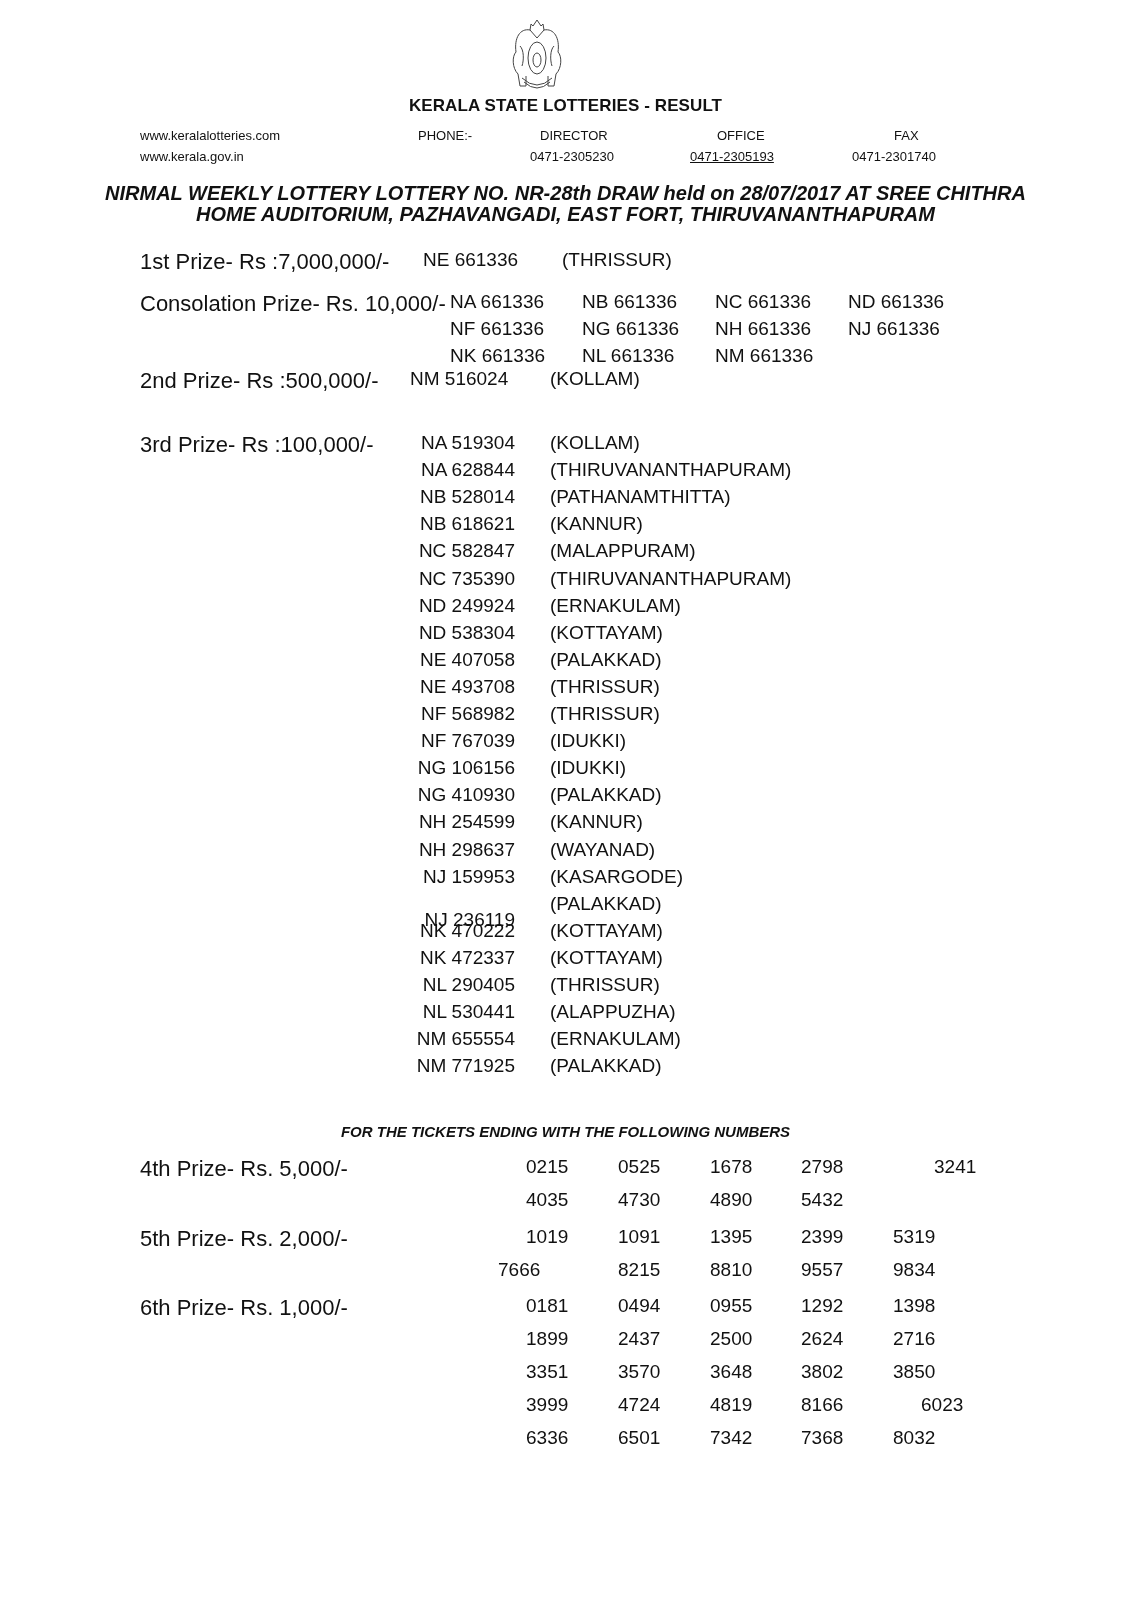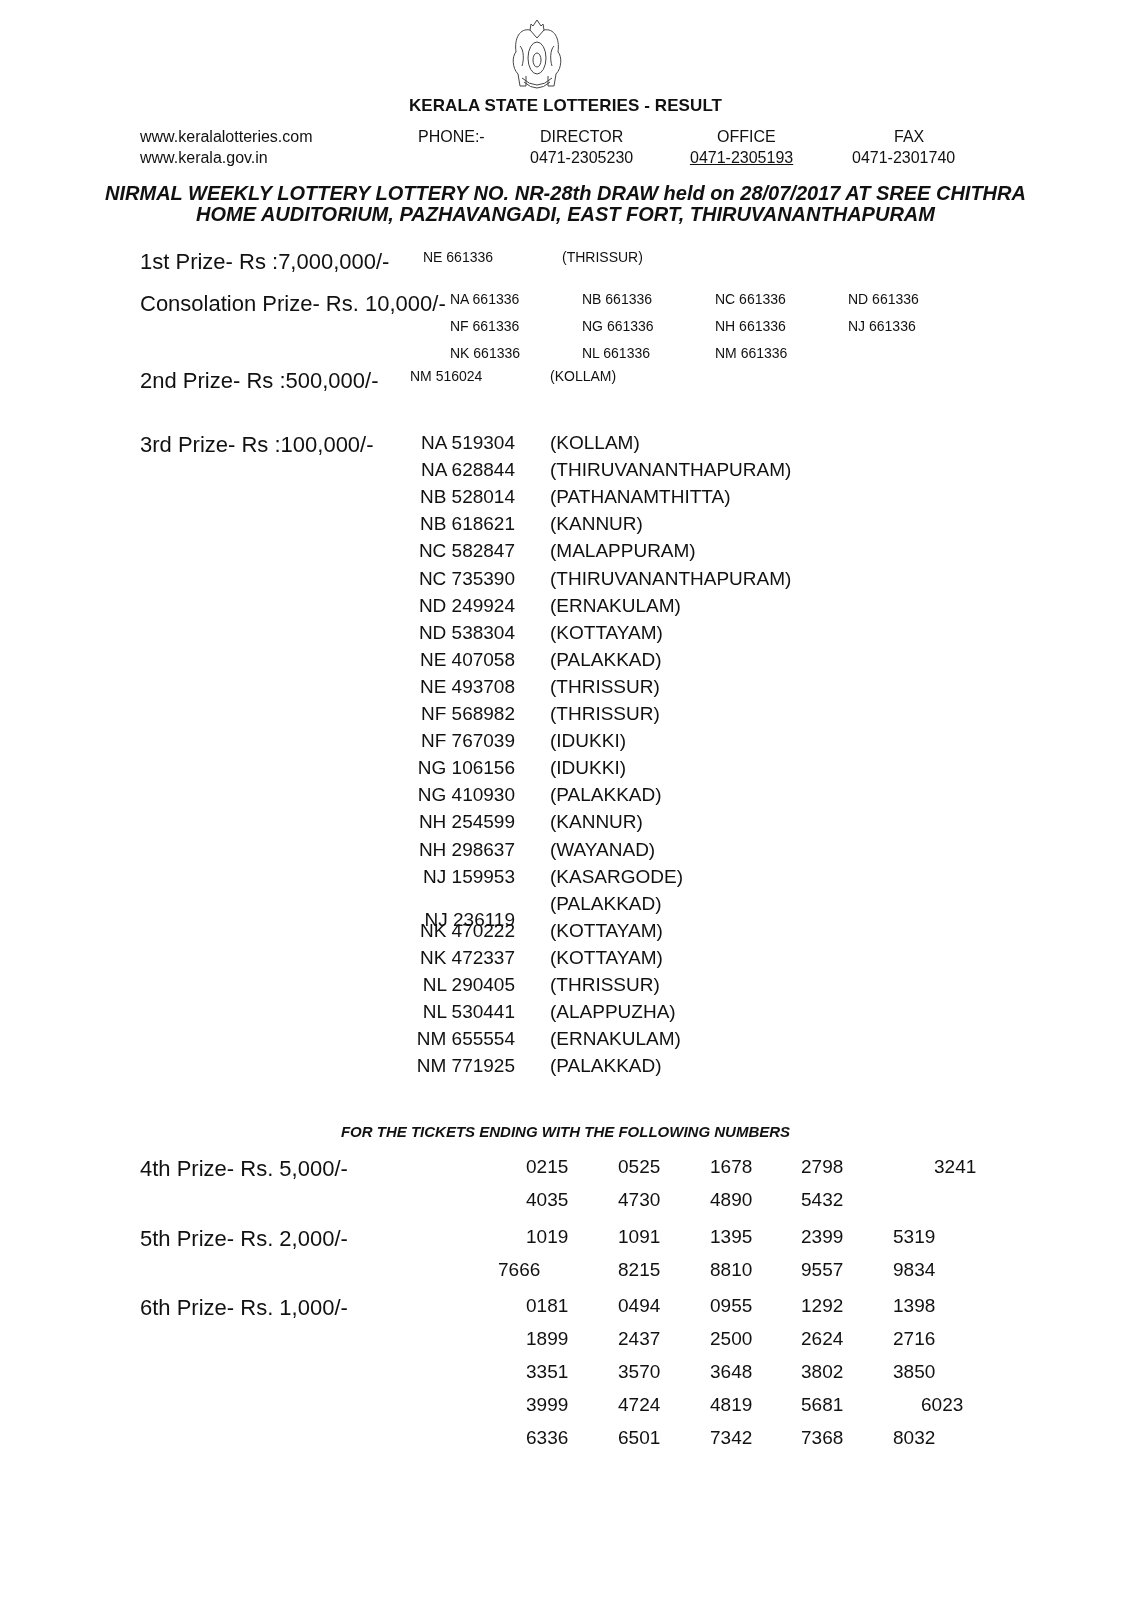--- a/index.html
+++ b/index.html
@@ -3,24 +3,24 @@
 <meta charset="utf-8">
 <style>
   html, body { margin: 0; padding: 0; background: #ffffff; }
   body {
     width: 1131px; height: 1600px; position: relative; overflow: hidden;
     font-family: "Liberation Sans", sans-serif; color: #111111;
   }
   .abs { position: absolute; white-space: nowrap; }
   .emblem { position: absolute; left: 506px; top: 16px; width: 62px; height: 78px; }
   .title { left: 0; width: 1131px; text-align: center; top: 96px; font-weight: bold; font-size: 17px; letter-spacing: 0.1px; }
-  .contact { font-size: 16px; }
+  .contact { font-size: 13px; }
   .draw { left: 0; width: 1131px; text-align: center; font-weight: bold; font-style: italic; font-size: 20px; }
   .prize-label { font-size: 22px; left: 140px; }
-  .big { font-size: 14px; }
+  .big { font-size: 19px; }
   .third-no { font-size: 19px; width: 120px; text-align: right; left: 395px; }
   .third-dist { font-size: 19px; left: 550px; }
   .ending-head { left: 0; width: 1131px; text-align: center; font-weight: bold; font-style: italic; font-size: 15px; top: 1123px; }
   .num { font-size: 19px; }
 </style>
 </head>
 <body>
 
 <div class="emblem">
   <svg width="62" height="78" viewBox="0 0 62 78">
@@ -212,20 +212,20 @@
     <div class="abs num" style="left: 801px; top: 1328px;">2624</div>
     <div class="abs num" style="left: 893px; top: 1328px;">2716</div>
     <div class="abs num" style="left: 526px; top: 1361px;">3351</div>
     <div class="abs num" style="left: 618px; top: 1361px;">3570</div>
     <div class="abs num" style="left: 710px; top: 1361px;">3648</div>
     <div class="abs num" style="left: 801px; top: 1361px;">3802</div>
     <div class="abs num" style="left: 893px; top: 1361px;">3850</div>
     <div class="abs num" style="left: 526px; top: 1394px;">3999</div>
     <div class="abs num" style="left: 618px; top: 1394px;">4724</div>
     <div class="abs num" style="left: 710px; top: 1394px;">4819</div>
-    <div class="abs num" style="left: 801px; top: 1394px;">5681</div>
+    <div class="abs num" style="left: 801px; top: 1394px;">8166</div>
     <div class="abs num" style="left: 893px; top: 1394px; margin-left: 28px;">6023</div>
     <div class="abs num" style="left: 526px; top: 1427px;">6336</div>
     <div class="abs num" style="left: 618px; top: 1427px;">6501</div>
     <div class="abs num" style="left: 710px; top: 1427px;">7342</div>
     <div class="abs num" style="left: 801px; top: 1427px;">7368</div>
     <div class="abs num" style="left: 893px; top: 1427px;">8032</div>
   </div>
 
 </body></html>

